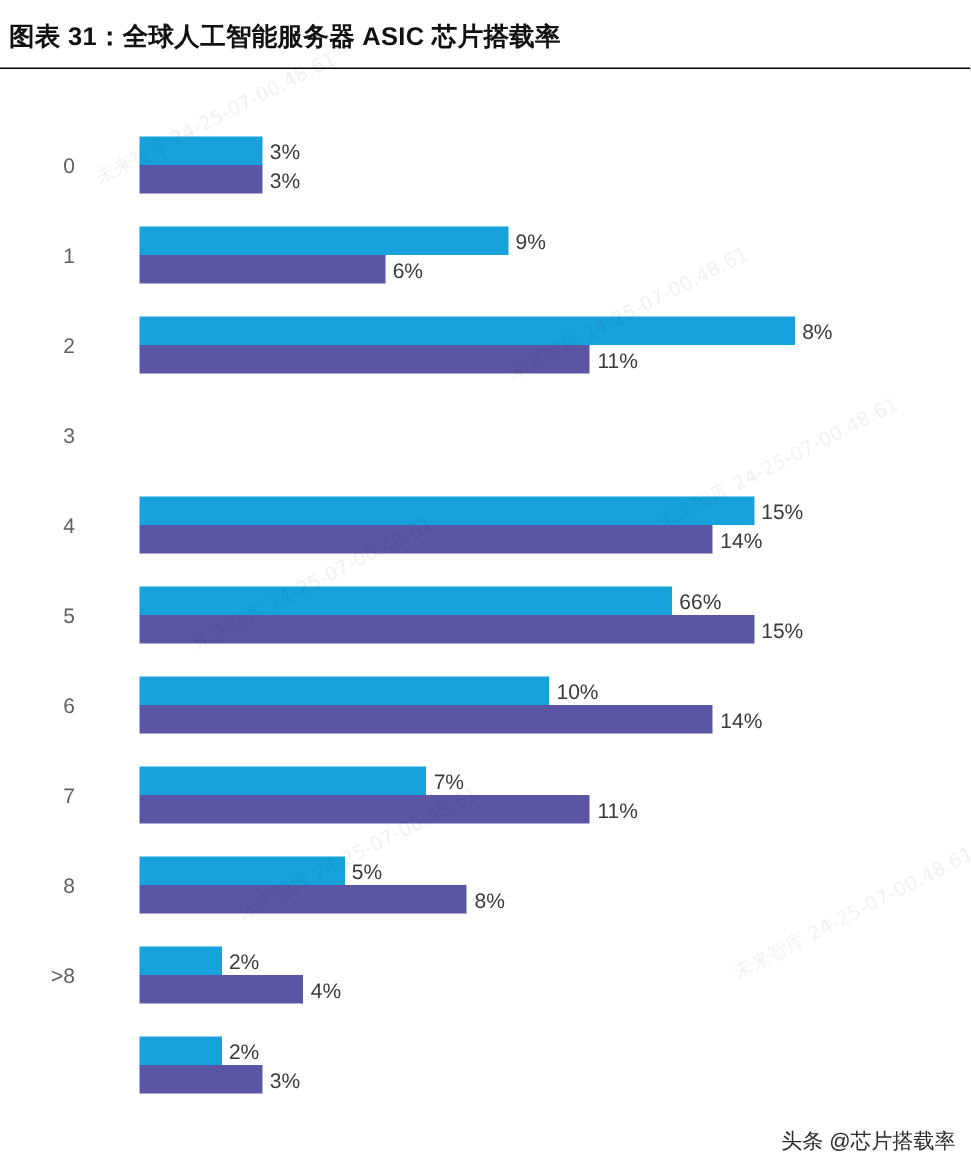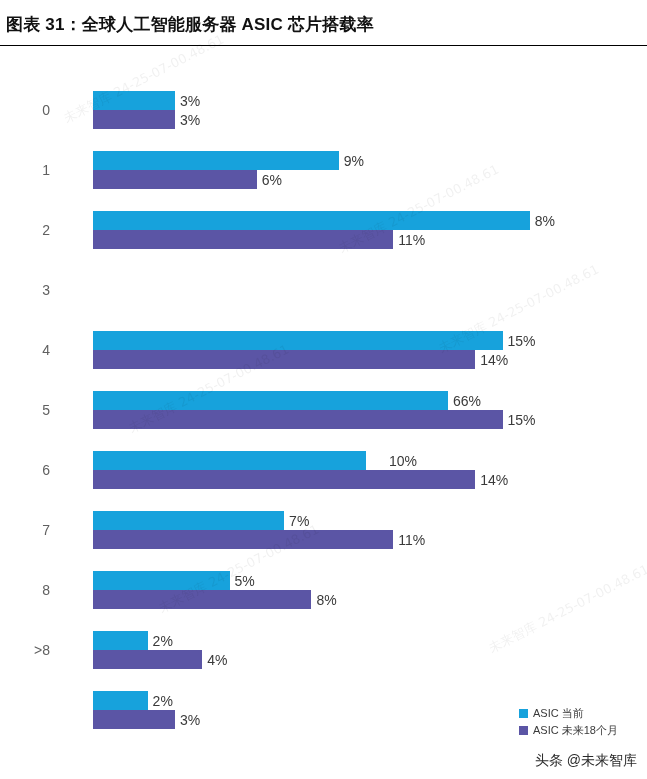--- a/index.html
+++ b/index.html
@@ -171,21 +171,21 @@
             <div class="bar c1" style="width: 409.5px; background: rgb(91, 85, 165);"></div>
             <div class="bar-label" style="left: 409.5px;">15%</div>
           </div>
         </div>
       </div>
       <div class="row" style="top: 405px;">
         <div class="cat-label">6</div>
         <div class="bars">
           <div class="bar-wrap s0">
             <div class="bar c0" style="width: 273px; background: rgb(23, 162, 220);"></div>
-            <div class="bar-label" style="left: 291px; text-align: right;">10%</div>
+            <div class="bar-label" style="left: 273px; text-align: right;">10%</div>
           </div>
           <div class="bar-wrap s1">
             <div class="bar c1" style="width: 382.2px; background: rgb(91, 85, 165);"></div>
             <div class="bar-label" style="left: 382.2px;">14%</div>
           </div>
         </div>
       </div>
       <div class="row" style="top: 465px;">
         <div class="cat-label">7</div>
         <div class="bars">
@@ -232,33 +232,23 @@
             <div class="bar-label" style="left: 54.6px;">2%</div>
           </div>
           <div class="bar-wrap s1">
             <div class="bar c1" style="width: 81.9px; background: rgb(91, 85, 165);"></div>
             <div class="bar-label" style="left: 81.9px;">3%</div>
           </div>
         </div>
       </div>
     </div>
 
-  <div id="legend">
-      <div class="legend-item">
-        <span class="legend-swatch c0" style="background: rgb(23, 162, 220);"></span>
-        <span class="legend-text">ASIC 当前</span>
-      </div>
-      <div class="legend-item">
-        <span class="legend-swatch c1" style="background: rgb(91, 85, 165);"></span>
-        <span class="legend-text">ASIC 未来18个月</span>
-      </div>
-    </div>
 
   <div id="footer">
-    <div id="footer-text">头条 @未来智库</div>
+    <div id="footer-text">头条 @芯片搭载率</div>
   </div>
 
 <div class="wm" style="left: 55px; top: 70px;">未来智库 24-25-07-00.48.61</div>
     <div class="wm" style="left: 330px; top: 200px;">未来智库 24-25-07-00.48.61</div>
     <div class="wm" style="left: 430px; top: 300px;">未来智库 24-25-07-00.48.61</div>
     <div class="wm" style="left: 150px; top: 560px;">未来智库 24-25-07-00.48.61</div>
     <div class="wm" style="left: 480px; top: 600px;">未来智库 24-25-07-00.48.61</div>
     <div class="wm" style="left: 120px; top: 380px;">未来智库 24-25-07-00.48.61</div>
   </div>
 

